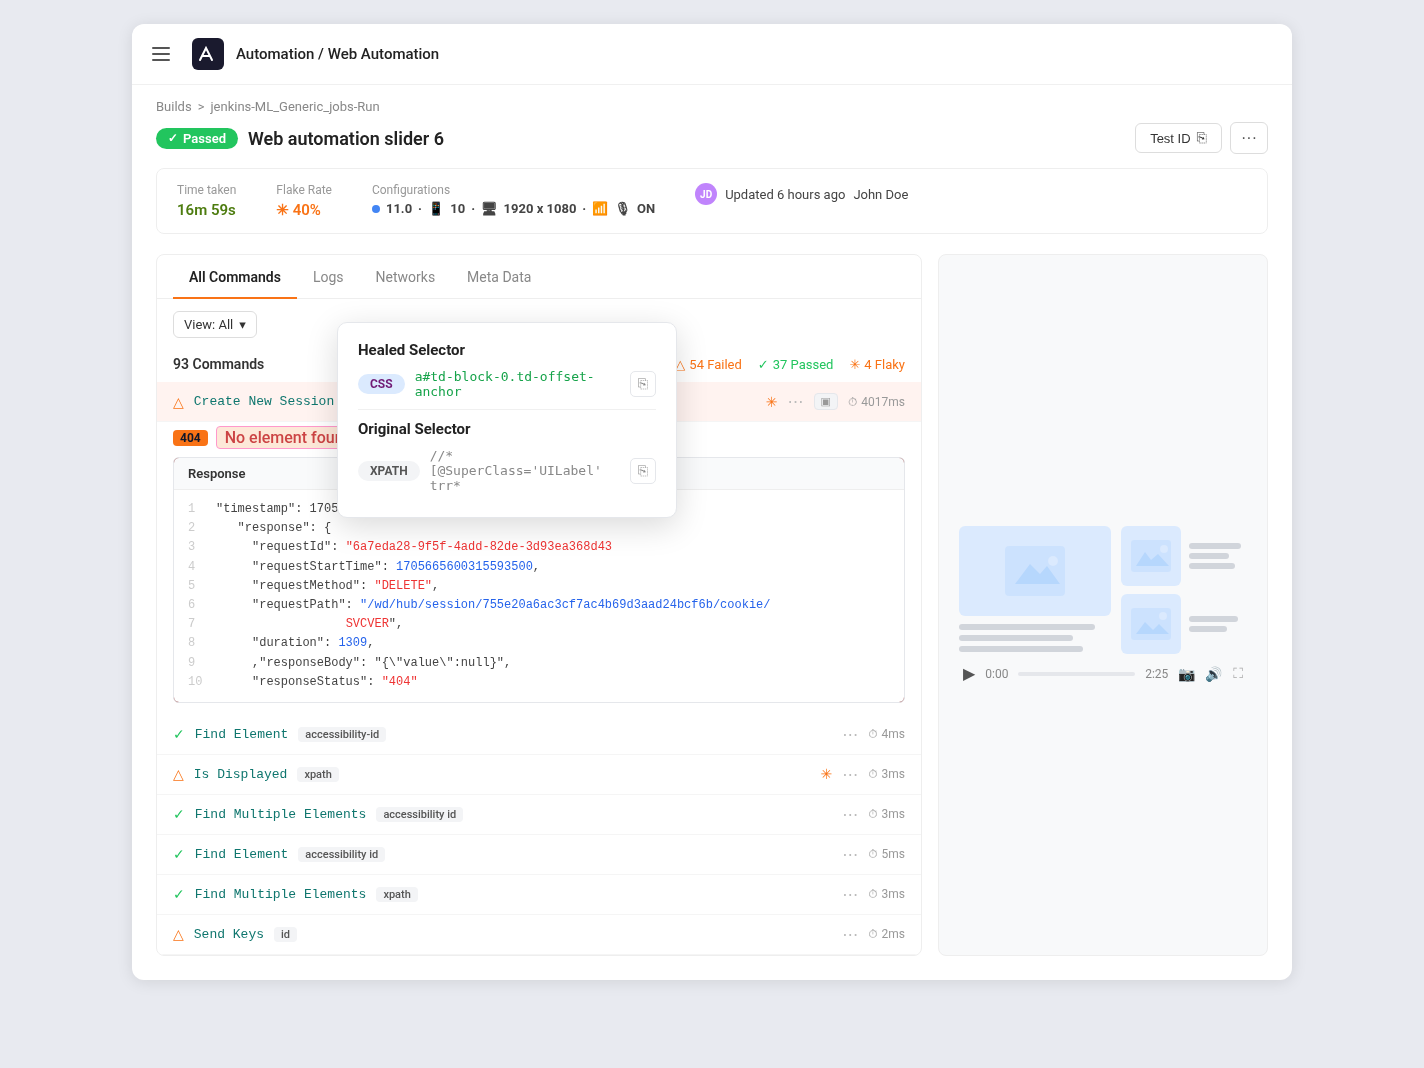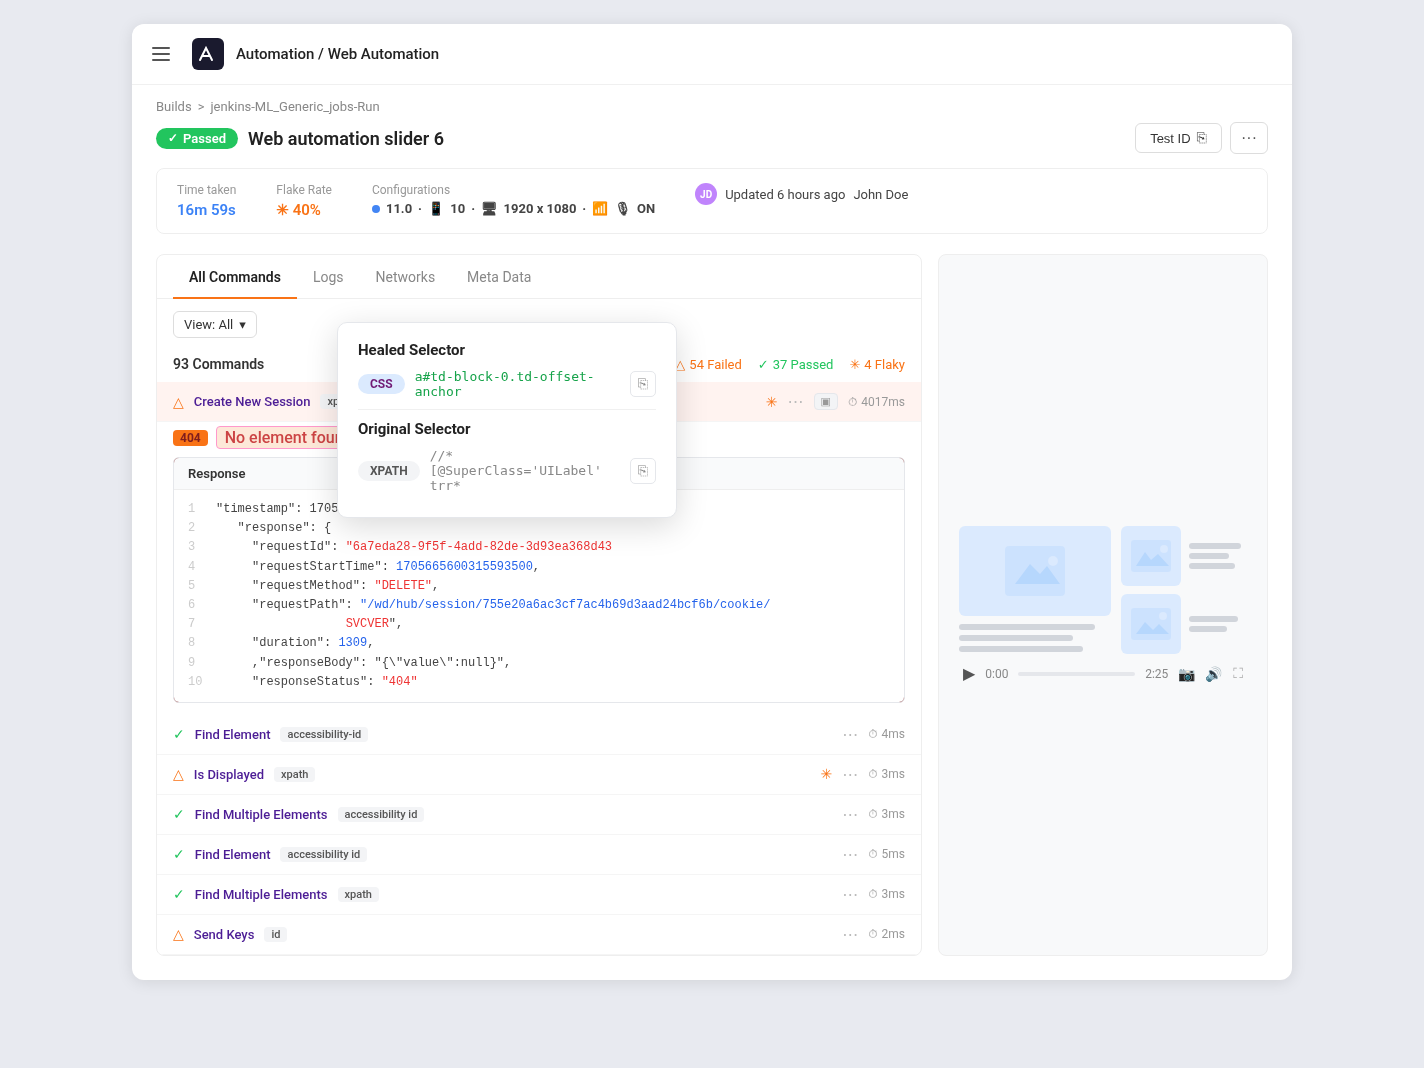--- a/index.html
+++ b/index.html
@@ -76,21 +76,21 @@
 
     
     .meta-bar {
       margin: 0 24px 20px;
       border: 1px solid #eee; border-radius: 8px;
       padding: 14px 20px;
       display: flex; align-items: flex-start; gap: 40px;
     }
     .meta-item { display: flex; flex-direction: column; gap: 4px; }
     .meta-label { font-size: 12px; color: #999; }
-    .meta-value { font-size: 15px; font-weight: 600; color: #3b82f6; }
+    .meta-value { font-size: 15px; font-weight: 600; color: #4d7c0f; }
     .flake-value { color: #f97316; }
     .configs-row { display: flex; align-items: center; gap: 6px; font-size: 13px; color: #444; font-weight: bold; }
     .config-dot { width: 8px; height: 8px; border-radius: 50%; display: inline-block; }
     .config-dot.chrome { background: #4285f4; }
     .updated-row { display: flex; align-items: center; gap: 8px; font-size: 13px; color: #444; }
     .avatar { width: 22px; height: 22px; border-radius: 50%; background: #c084fc; display: flex; align-items: center; justify-content: center; color: #fff; font-size: 10px; font-weight: 700; }
 
     
     .content-area {
       display: flex;
@@ -154,37 +154,37 @@
       padding: 10px 16px;
       border-bottom: 1px solid #f5f5f5;
       display: flex; align-items: center; gap: 10px;
       font-size: 13px;
       position: relative;
     }
     .command-row.error-row { background: #fff8f6; }
     .command-row.highlighted { background: #fff3f0; }
     .cmd-icon-pass { color: #22c55e; font-size: 14px; }
     .cmd-icon-fail { color: #f97316; font-size: 14px; }
-    .cmd-name { font-weight: 500; color: #4c1d95; }
+    .cmd-name { font-weight: 500; color: #0f766e; font-family: Liberation Mono, monospace; }
     .cmd-tag {
       background: #f3f4f6; color: #555; border-radius: 4px;
       padding: 1px 7px; font-size: 11px; font-weight: 500;
     }
     .cmd-spacer { flex: 1; }
     .cmd-time { color: #999; font-size: 12px; display: flex; align-items: center; gap: 4px; }
     .cmd-dots { color: #bbb; font-size: 16px; cursor: pointer; }
     .flake-star { color: #f97316; font-size: 14px; }
 
     
     .error-badge-row {
       padding: 4px 16px 8px;
       display: flex; align-items: center; gap: 8px;
     }
     .error-404-badge {
-      background: #f97316; color: #7f1d1d; border-radius: 4px;
+      background: #f97316; color: #0f172a; border-radius: 4px;
       padding: 1px 7px; font-size: 12px; font-weight: 700;
     }
     .no-element-badge {
       background: #fde8d8; color: #c44; border-radius: 4px;
       padding: 1px 8px; font-size: 16px; font-weight: 500; border: 1px solid #f9c;
     }
     .link-icon { color: #bbb; font-size: 14px; cursor: pointer; }
 
     
     .response-panel {

